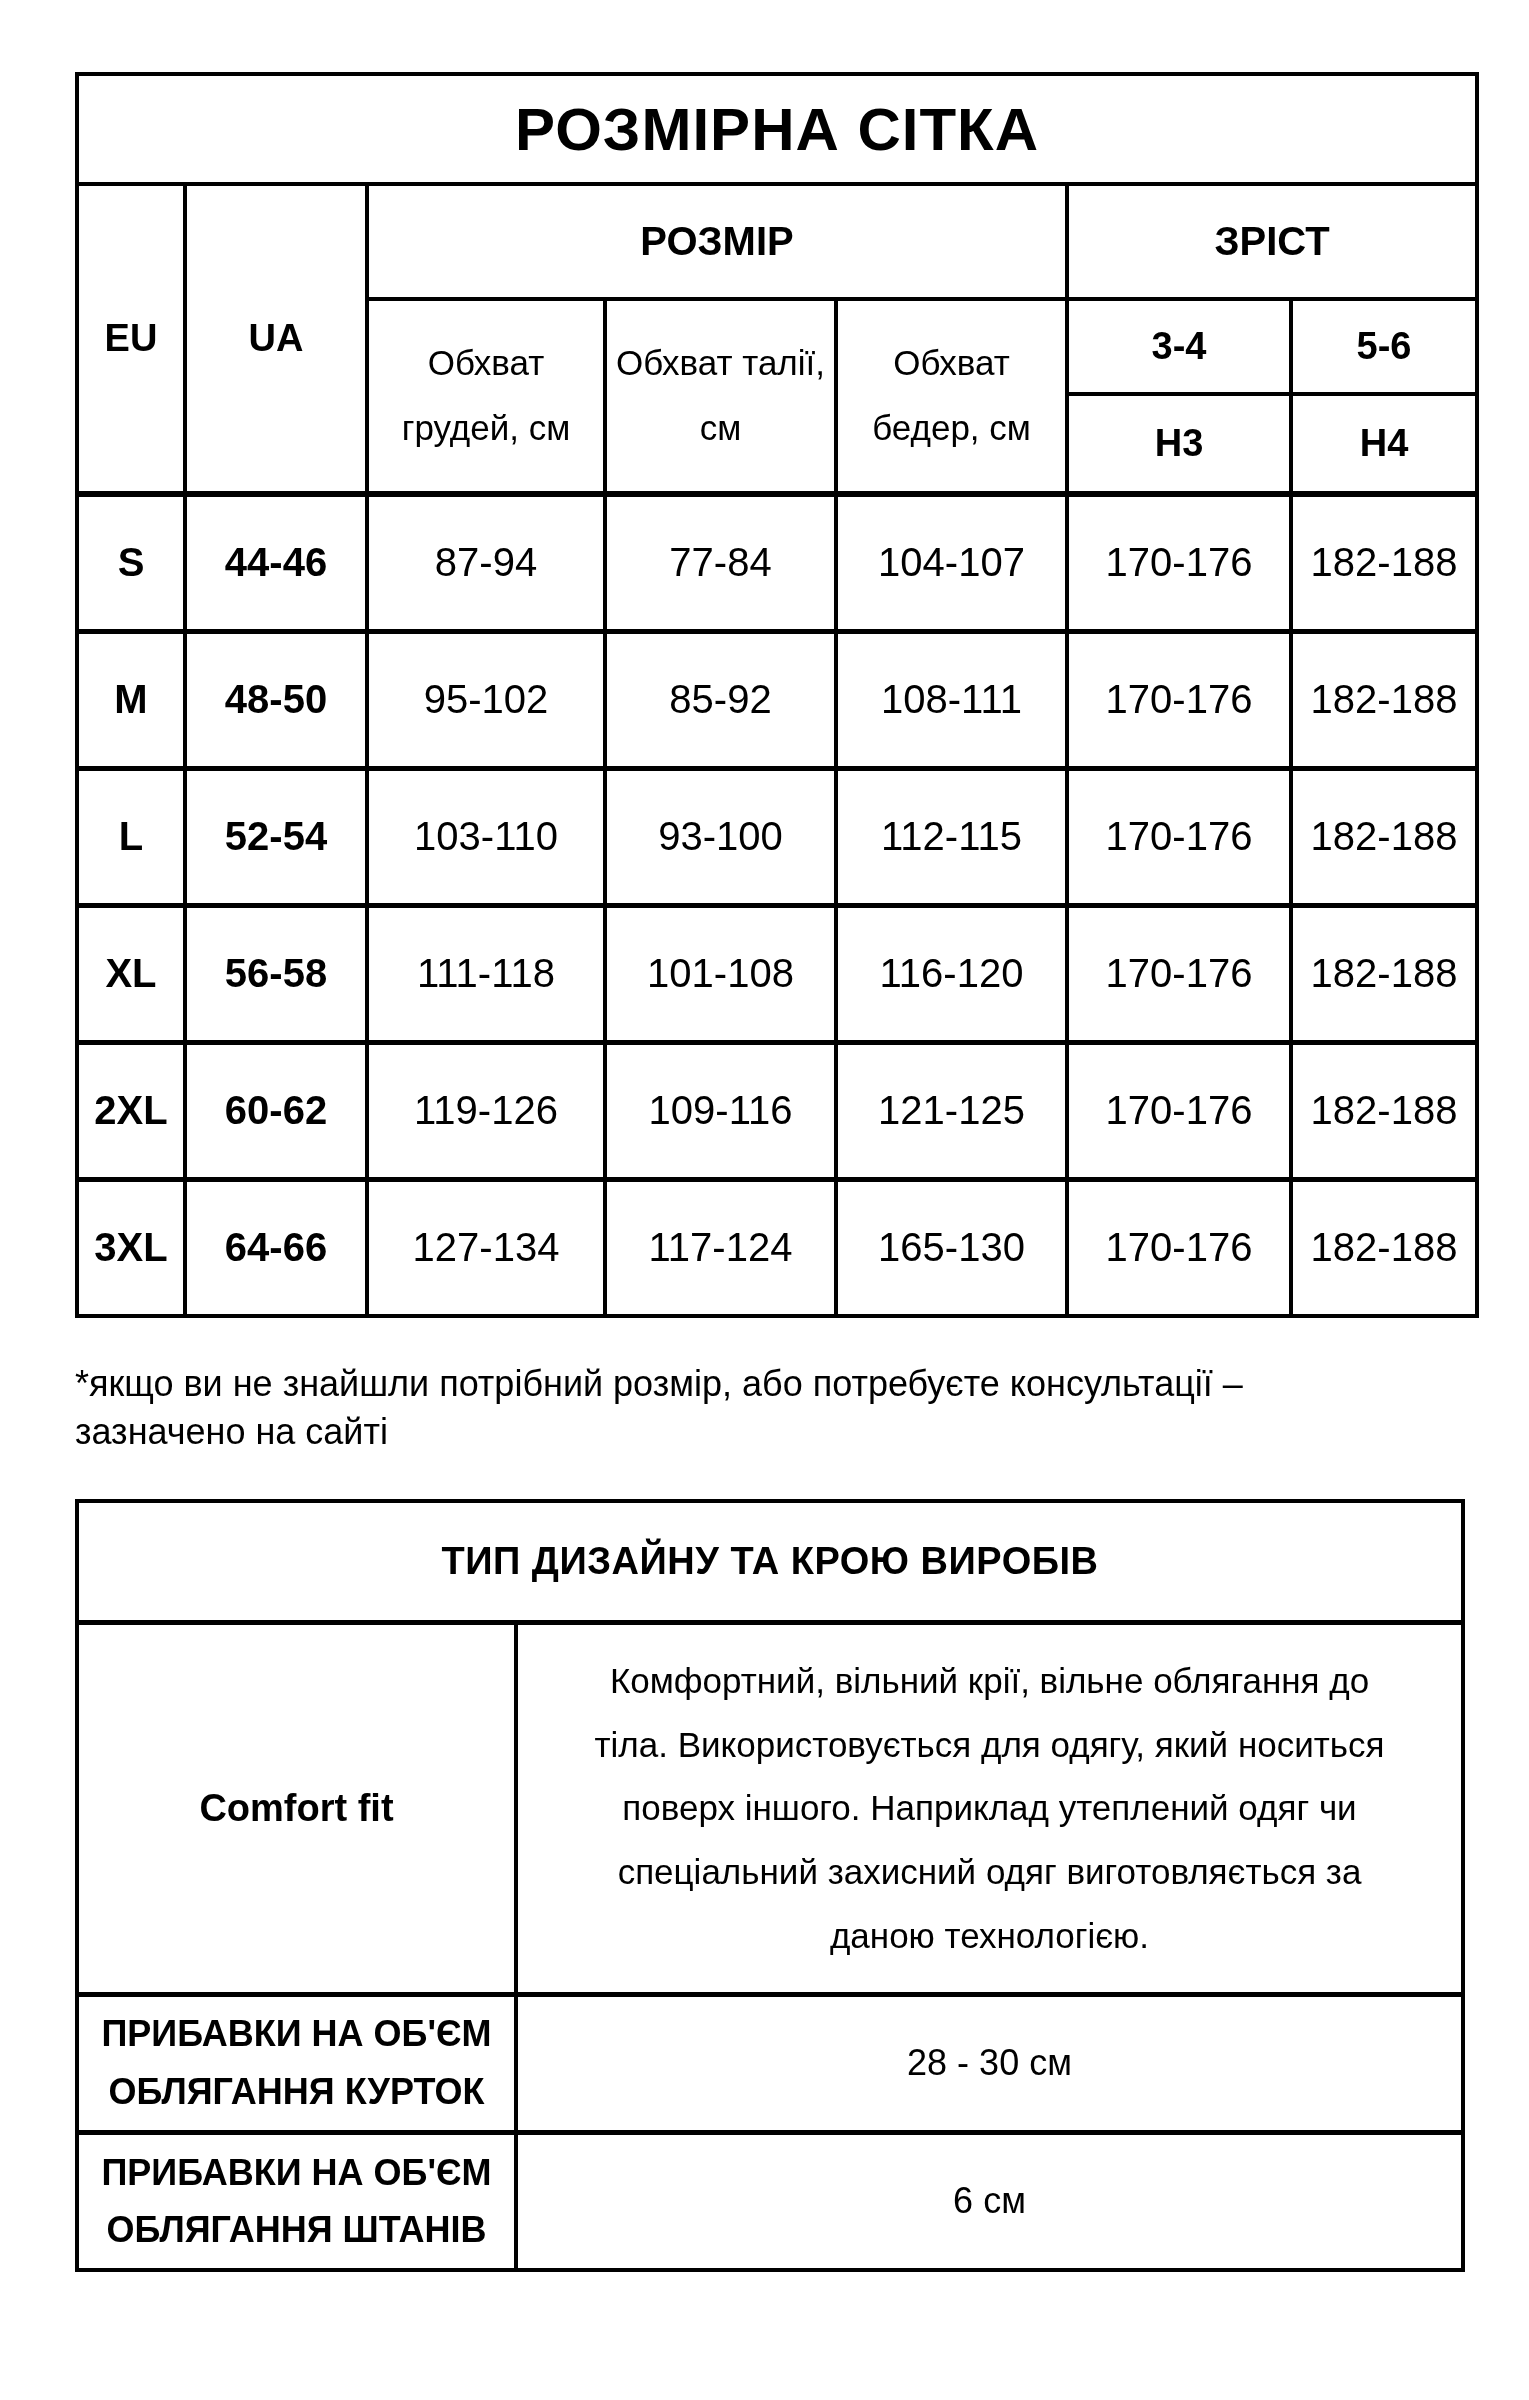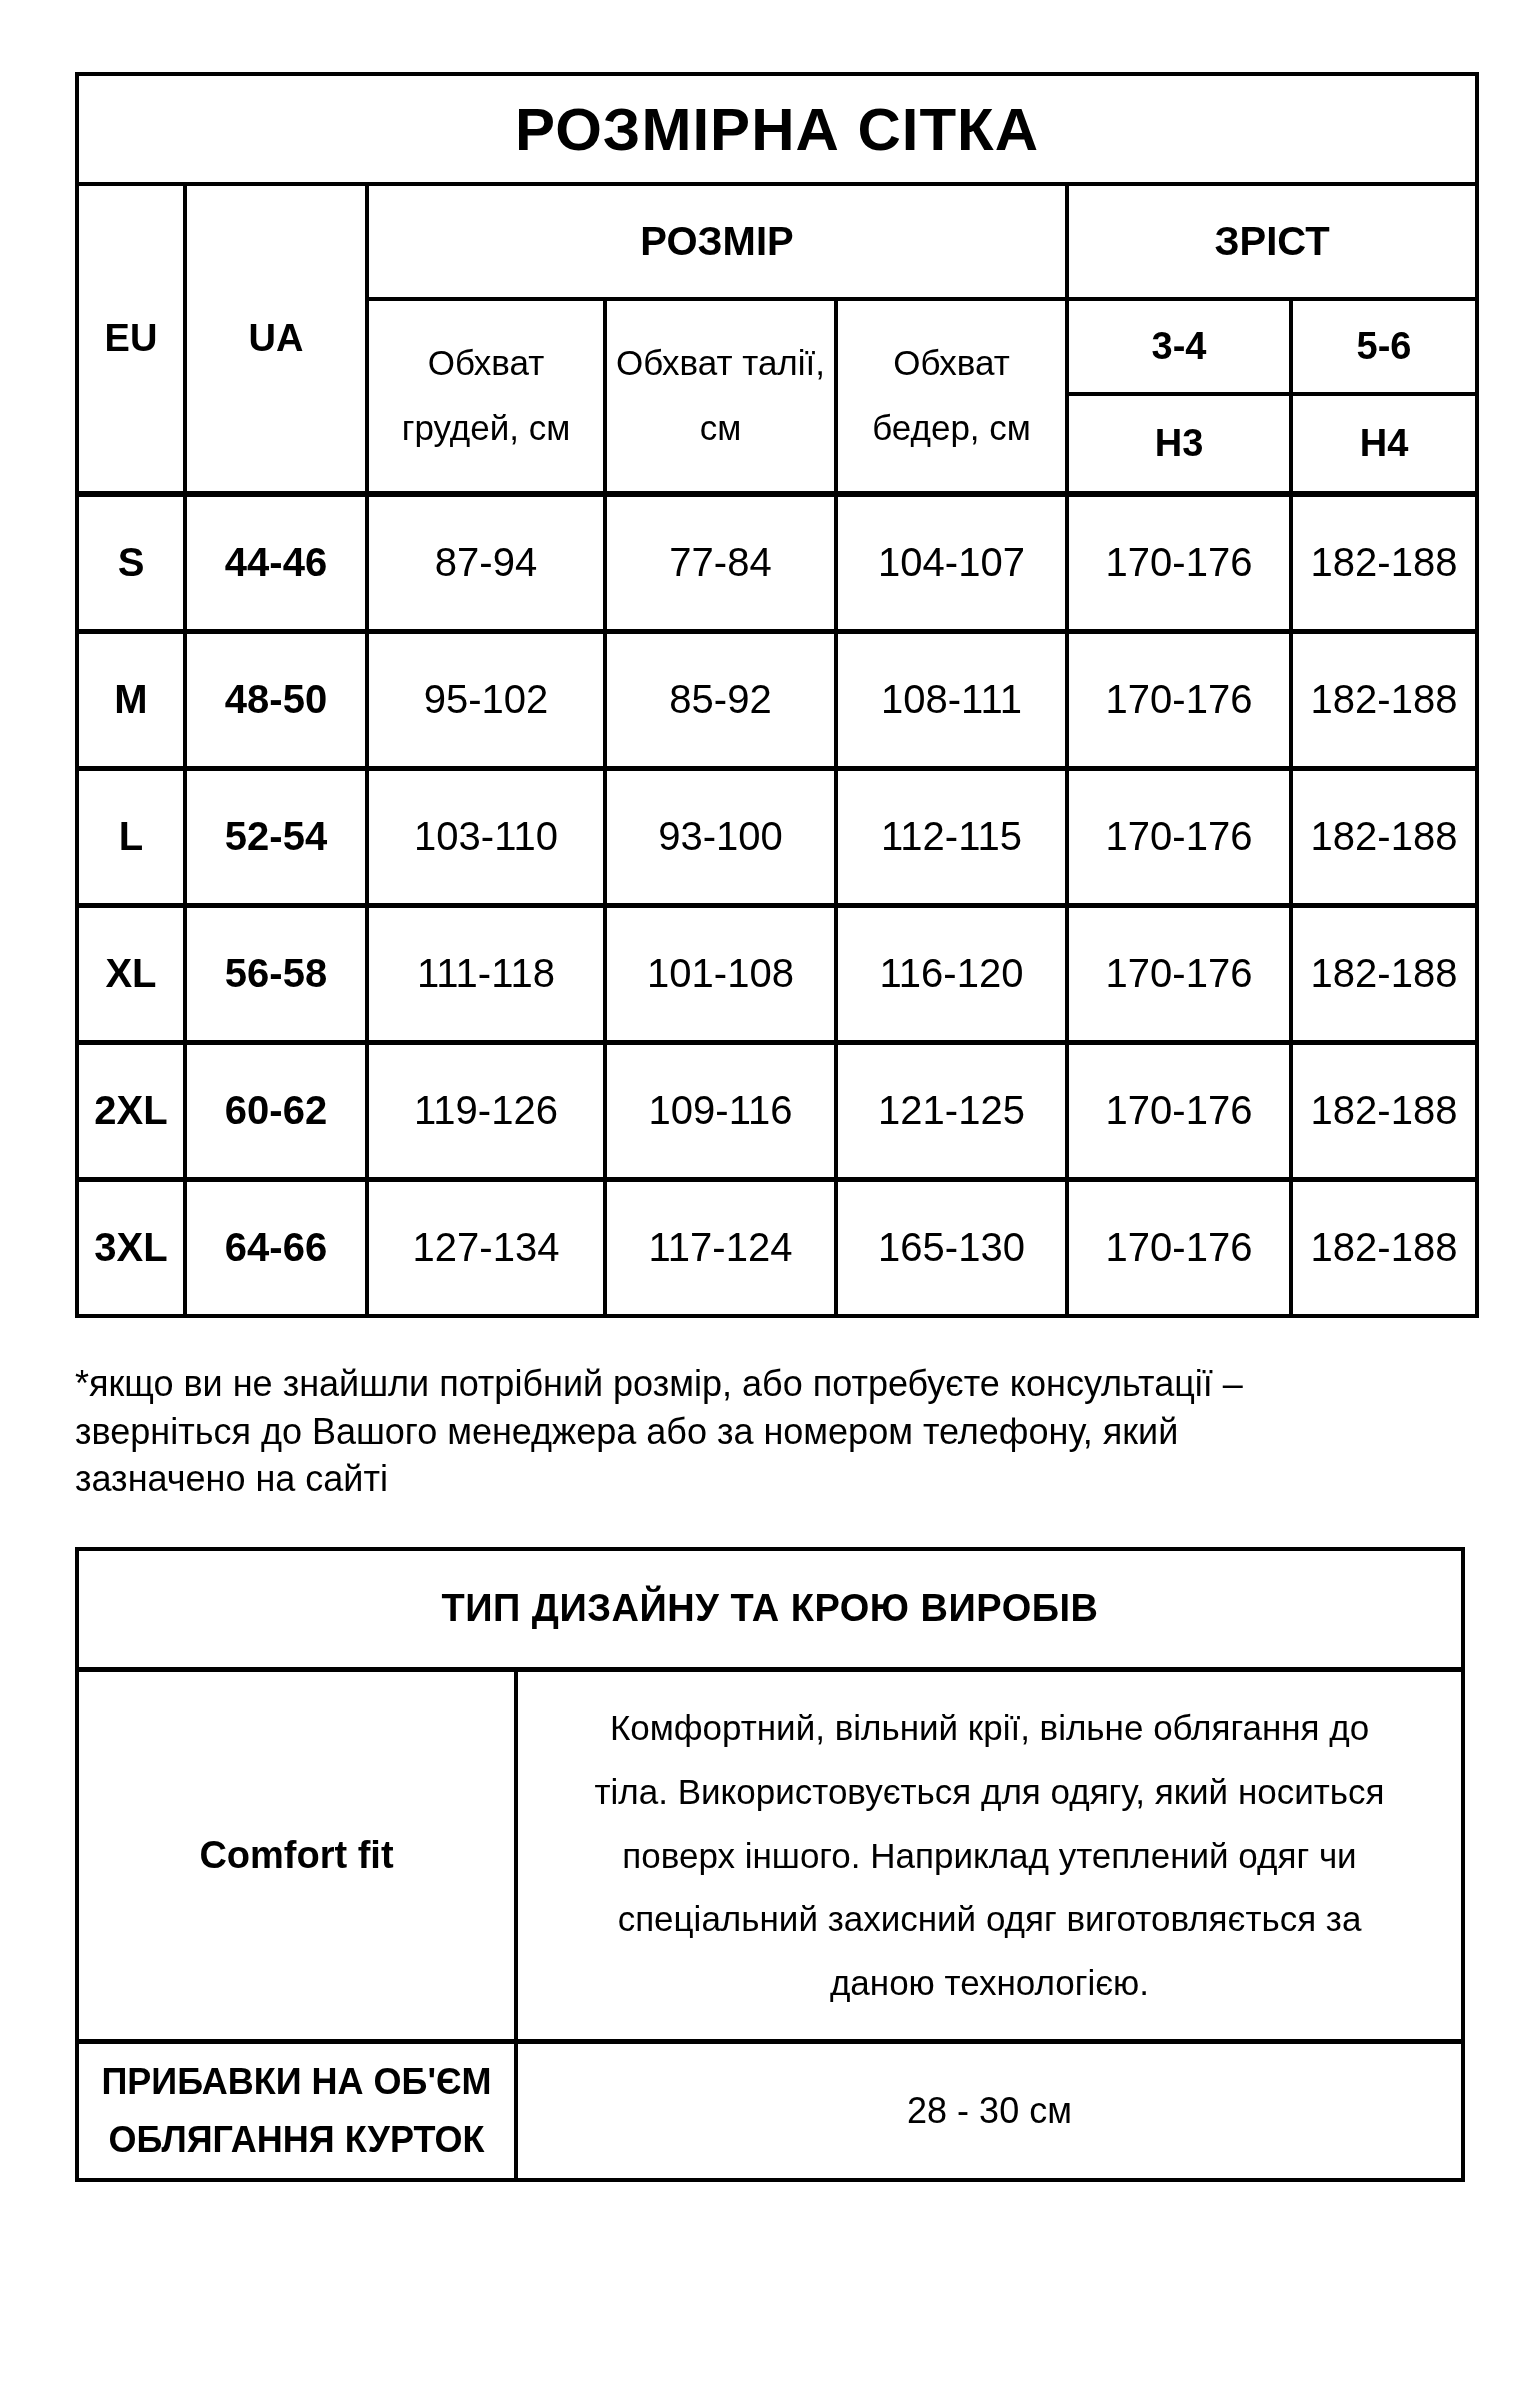--- a/index.html
+++ b/index.html
@@ -208,21 +208,20 @@
       <td>117-124</td>
       <td>165-130</td>
       <td>170-176</td>
       <td>182-188</td>
     </tr>
   </tbody>
     </table>
 
   <div class="note">
     <div>*якщо ви не знайшли потрібний розмір, або потребуєте консультації –</div>
-    <div>зверніться до Вашого менеджера або за номером телефону, який</div>
     <div>зазначено на сайті</div>
   </div>
 
   <table class="fit-table">
     <colgroup>
       <col style="width:439px">
       <col style="width:947px">
     </colgroup>
     <tbody>
         <tr>
@@ -235,16 +234,20 @@
         <div>тіла. Використовується для одягу, який носиться</div>
         <div>поверх іншого. Наприклад утеплений одяг чи</div>
         <div>спеціальний захисний одяг виготовляється за</div>
         <div>даною технологією.</div>
       </td>
     </tr>
     <tr class="allow-row">
       <td class="allow-label">ПРИБАВКИ НА ОБ'ЄМ ОБЛЯГАННЯ КУРТОК</td>
       <td class="allow-value">28 - 30 см</td>
     </tr>
+    <tr class="allow-row">
+      <td class="allow-label">ПРИБАВКИ НА ОБ'ЄМ ОБЛЯГАННЯ ШТАНІВ</td>
+      <td class="allow-value">6 см</td>
+    </tr>
   </tbody>
     </table>
 
 </div>
 
 </body></html>

